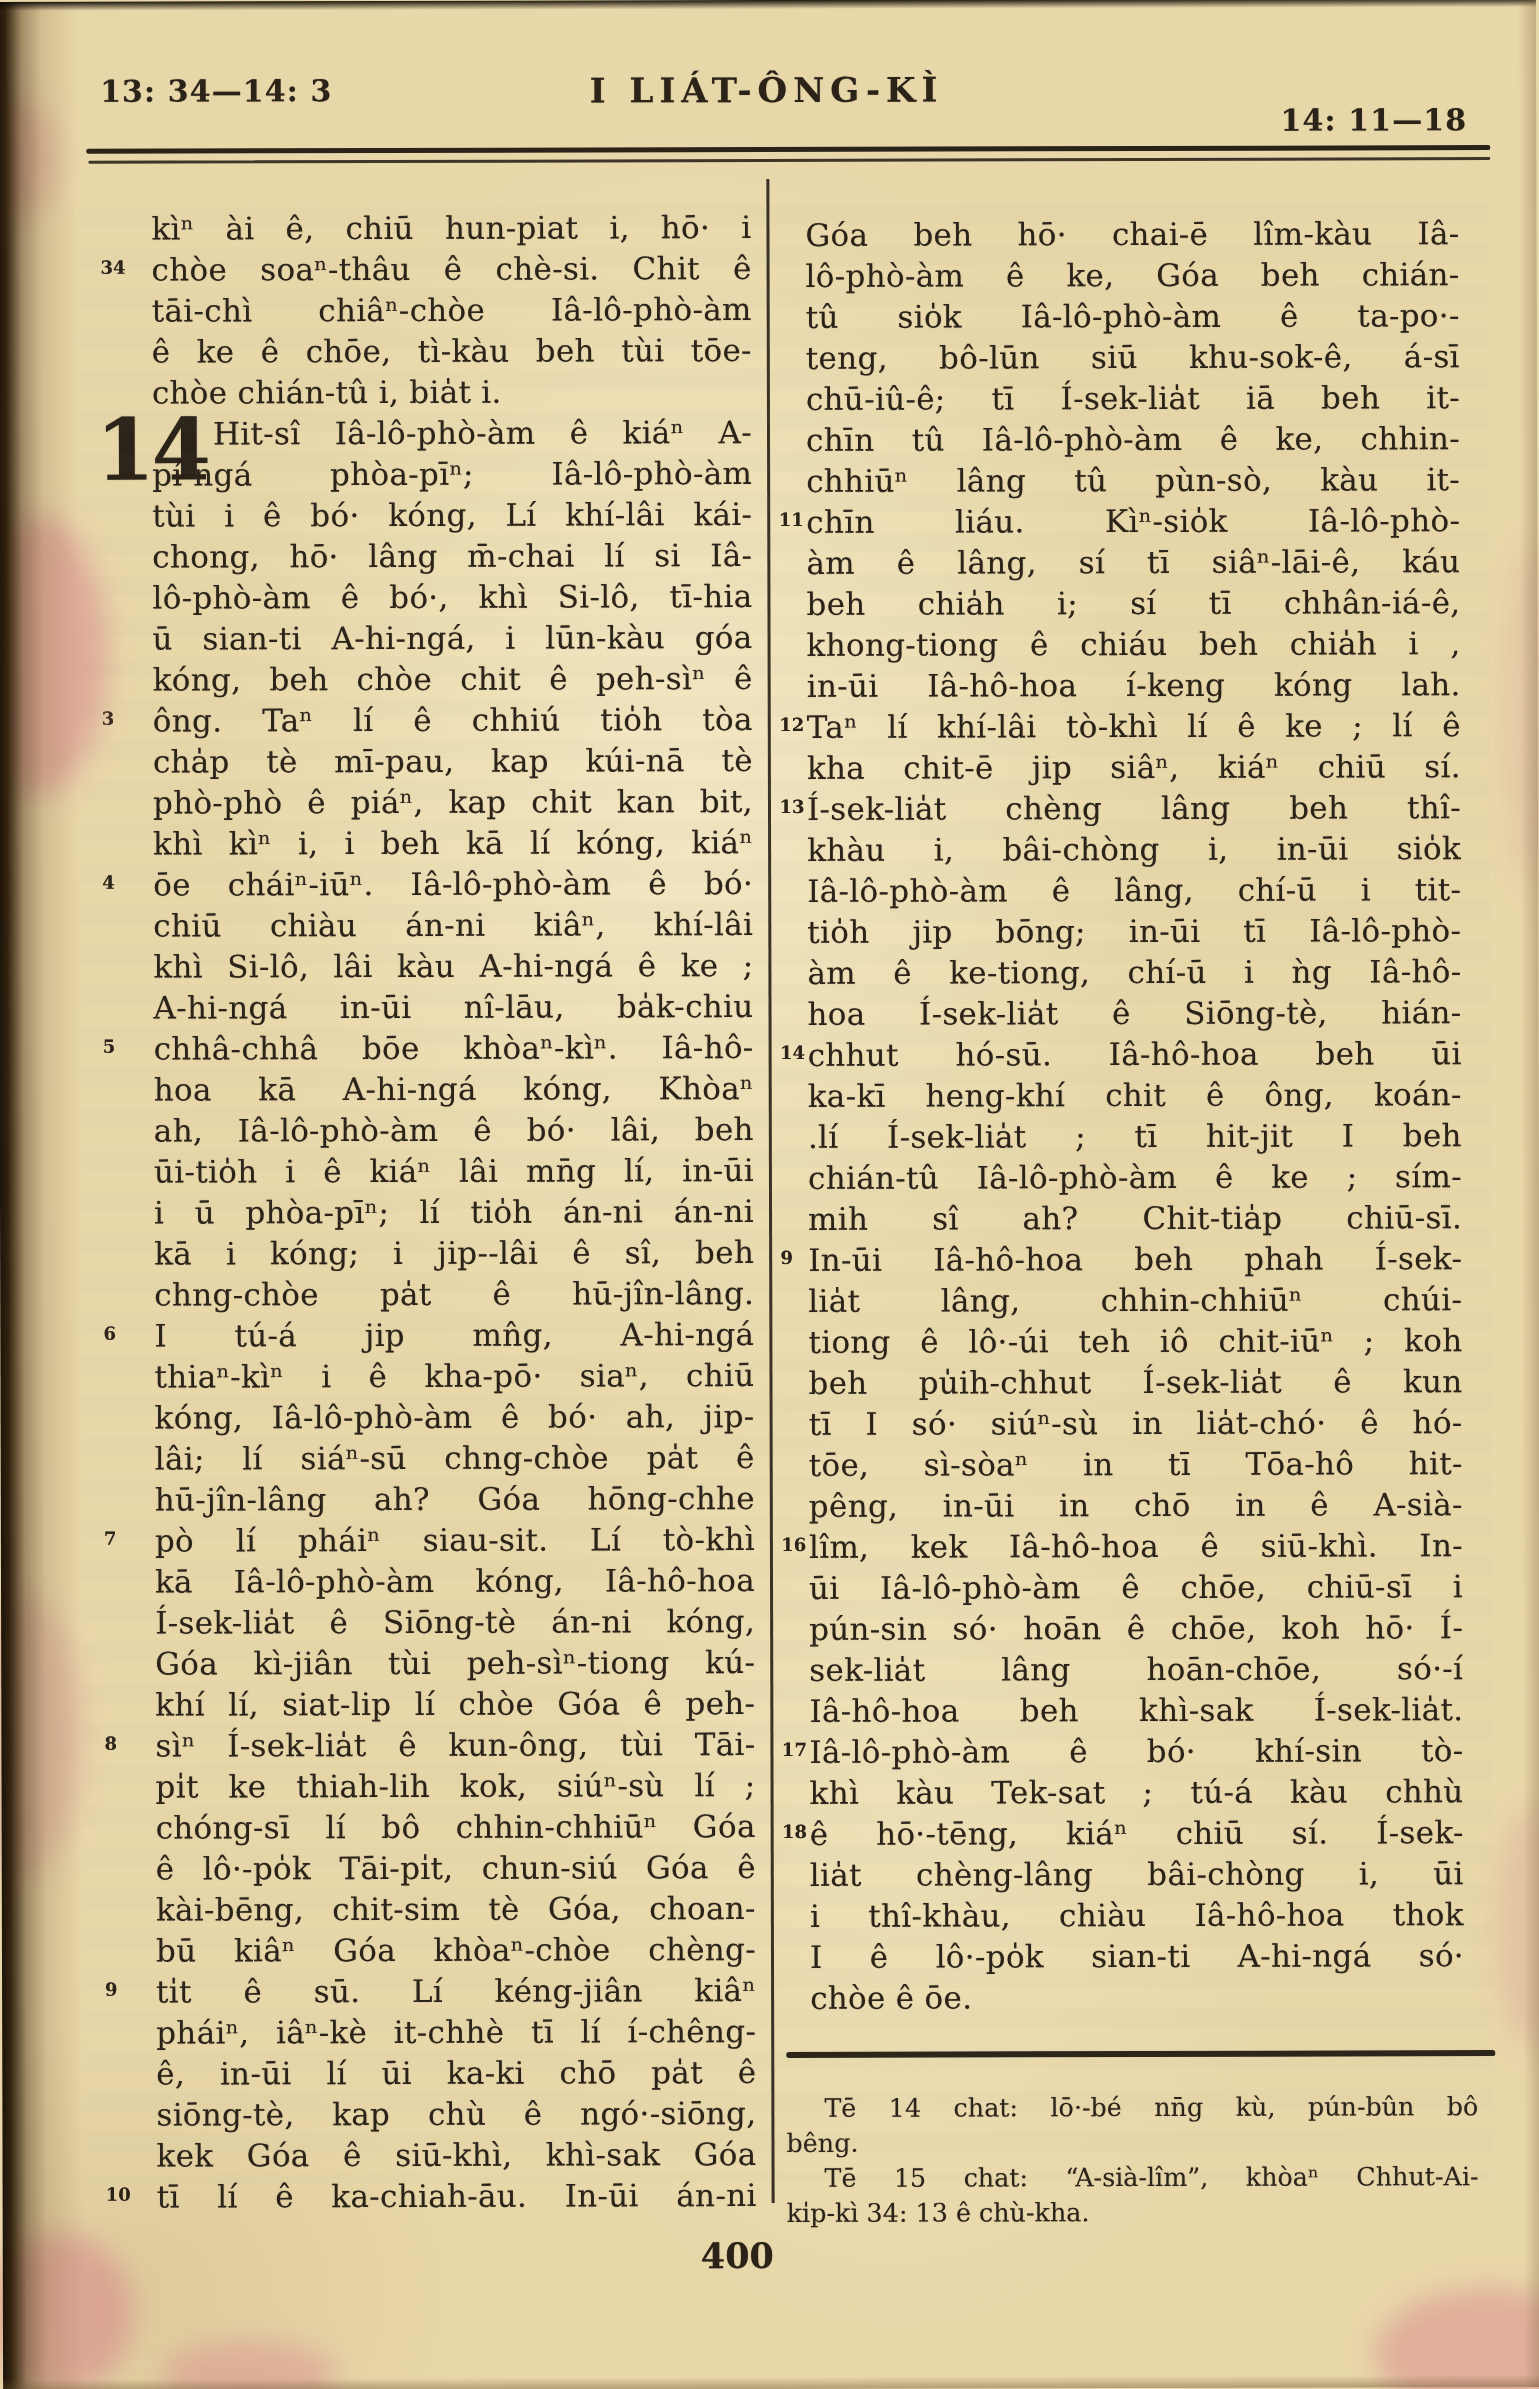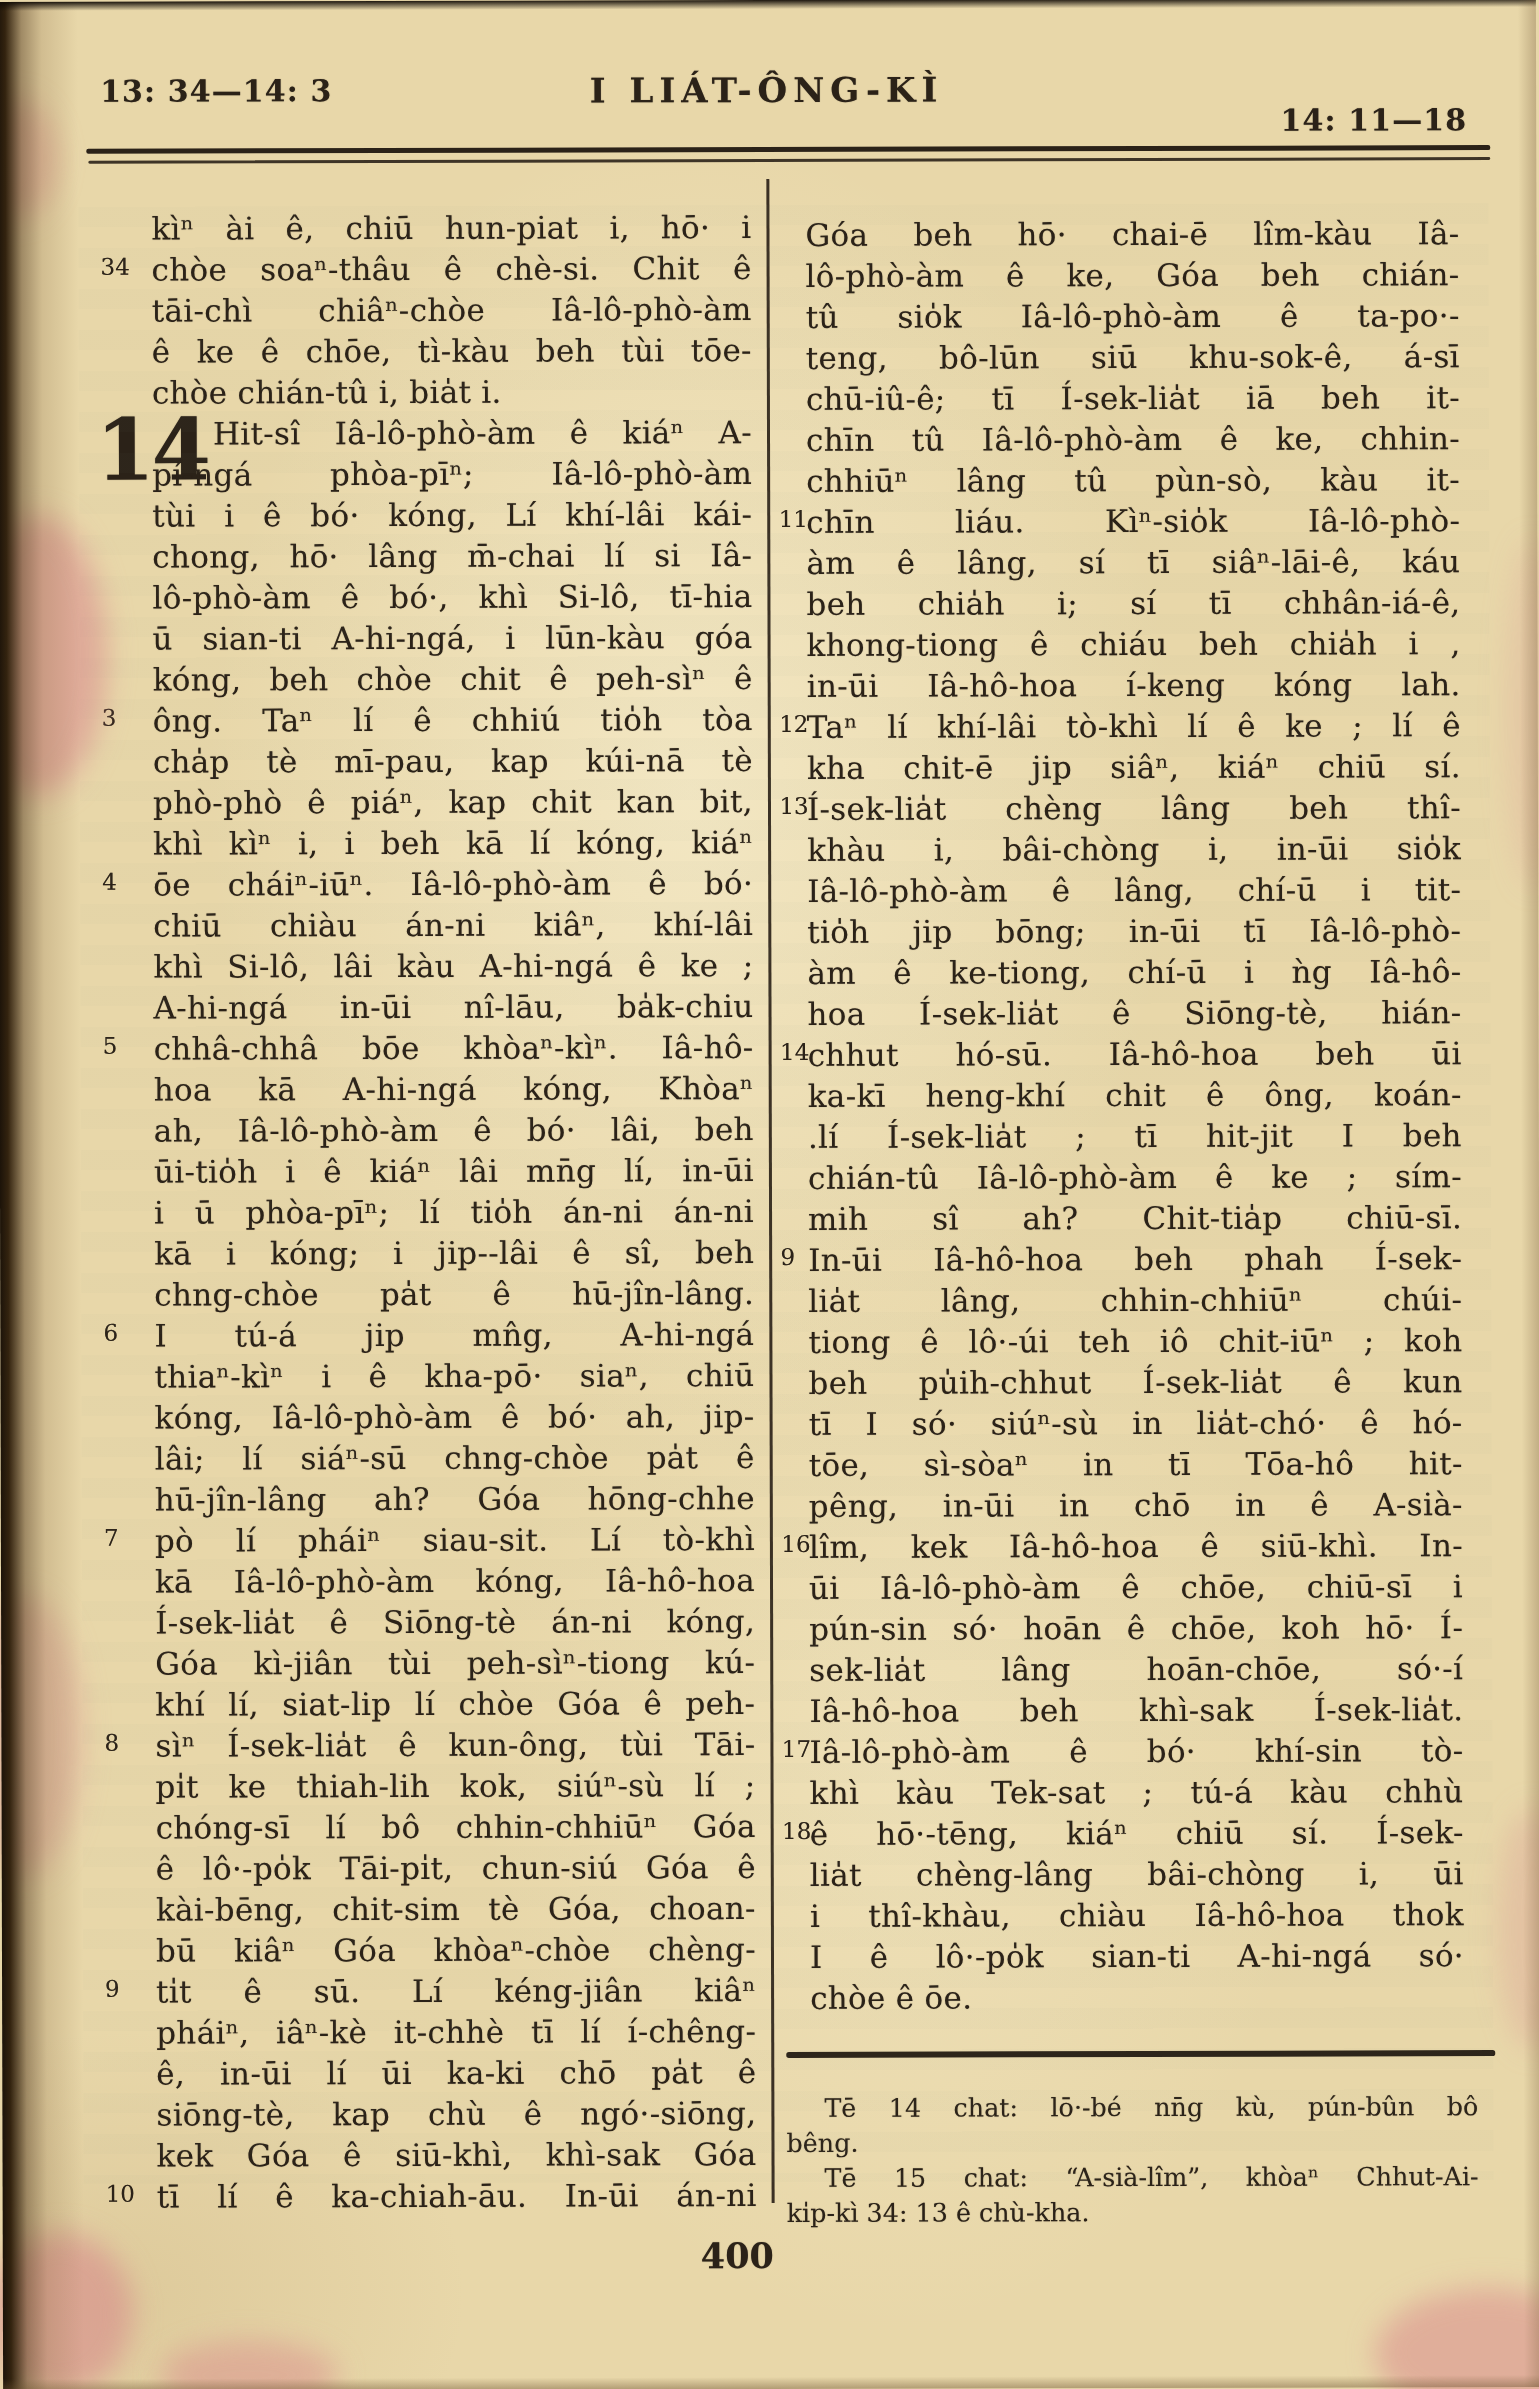--- a/index.html
+++ b/index.html
@@ -47,21 +47,21 @@
   .col{position:absolute;}
   .col-left{left:103px;top:207px;width:651px;}
   .col-right{left:775px;top:215px;width:687px;}
   .tline{position:relative;height:41px;padding-left:51px;box-sizing:border-box;
     text-align:justify;text-align-last:justify;white-space:nowrap;}
   .col-right .tline{padding-left:33px;}
   .tline.short{text-align-last:left;}
   .col-left .tline.indent{padding-left:112px;}
   .ltext{font-size:31px;line-height:41px;letter-spacing:0.3px;
     text-shadow:0 0 1.1px rgba(43,34,24,0.38);}
-  .vnum{position:absolute;left:0;top:-2.7px;width:41px;text-align:right;font-size:23px;font-weight:400;
+  .vnum{position:absolute;left:0;top:-2.7px;width:41px;text-align:right;font-size:18px;font-weight:700;
     line-height:41px;text-shadow:0 0 0.5px rgba(43,34,24,0.45);}
   .col-right .vnum{width:28px;text-align:right;padding-left:5.4px;box-sizing:border-box;}
   .dropcap{position:absolute;left:-5.4px;top:201px;font-size:85px;line-height:81px;font-weight:700;
     letter-spacing:-3.2px;text-shadow:0 0 1.1px rgba(43,34,24,0.5);}
 
   
   .footrule{position:absolute;left:784px;top:2052px;width:709px;height:6px;background:#2b2218;border-radius:2.7px;}
   .footnotes{position:absolute;left:784px;top:2091px;width:692px;}
   .fline{font-size:25.4px;line-height:35px;text-align:justify;text-align-last:left;white-space:nowrap;
     text-shadow:0 0 1.1px rgba(43,34,24,0.38);}

